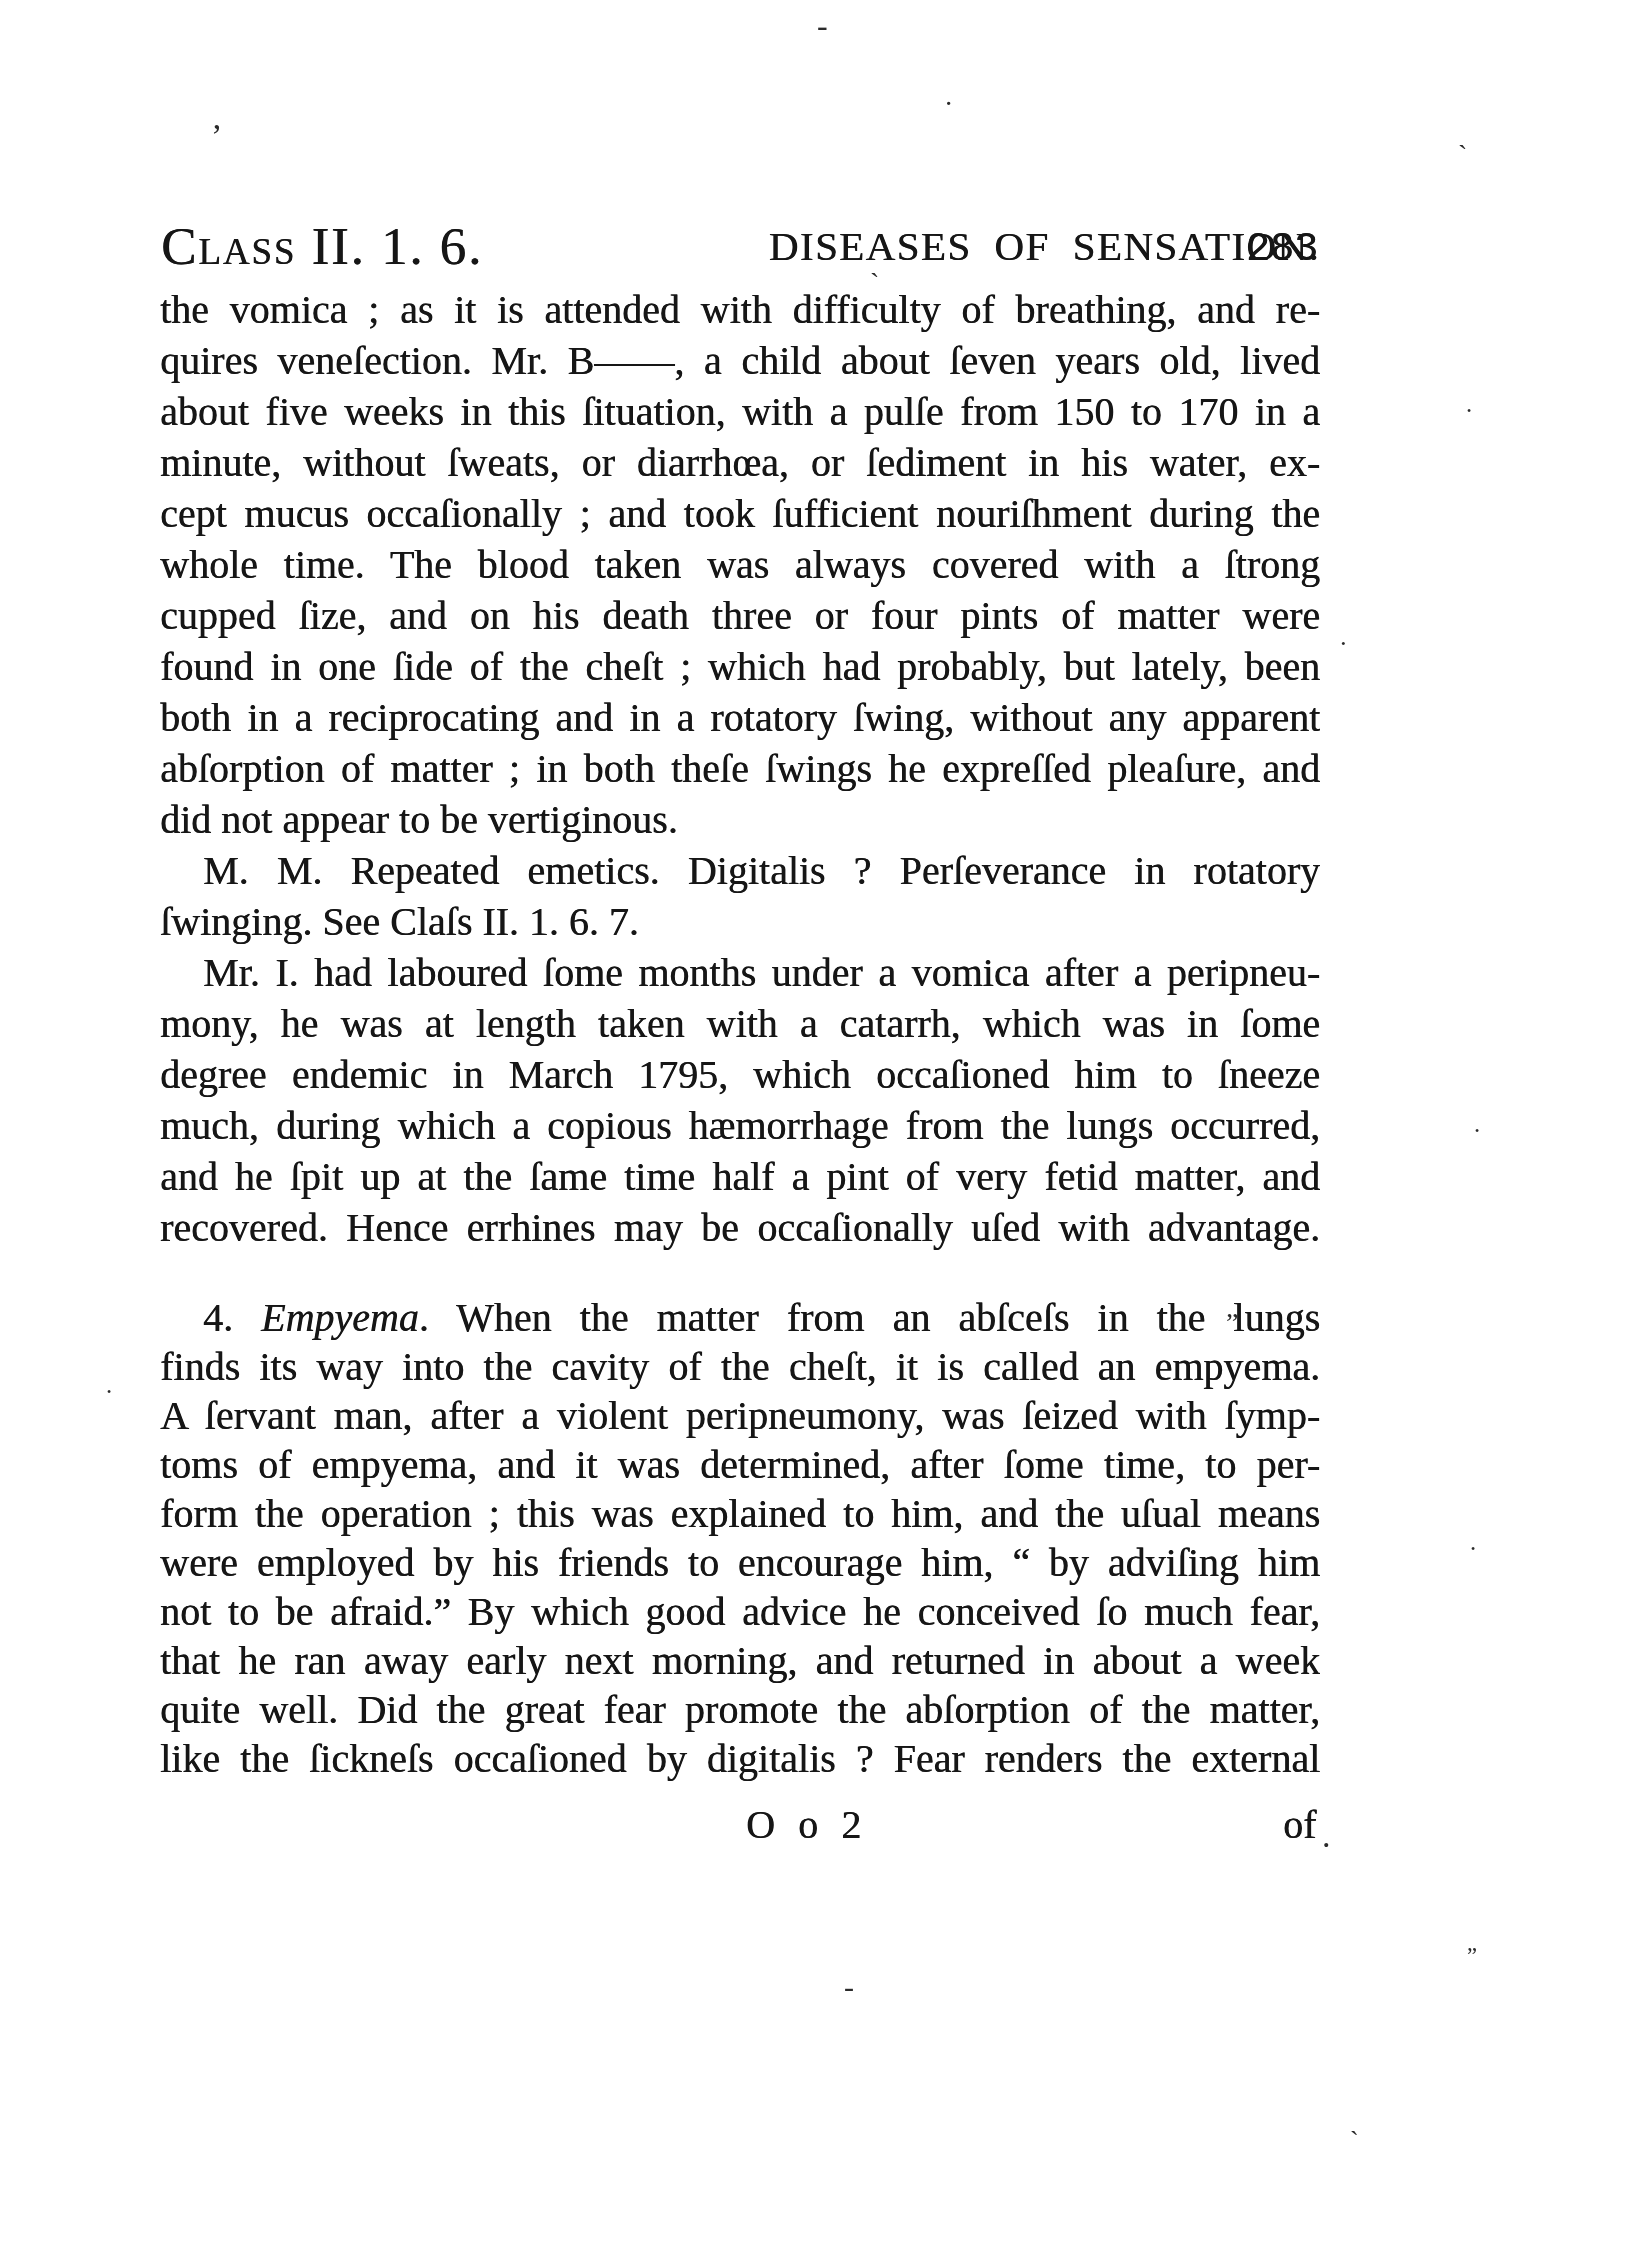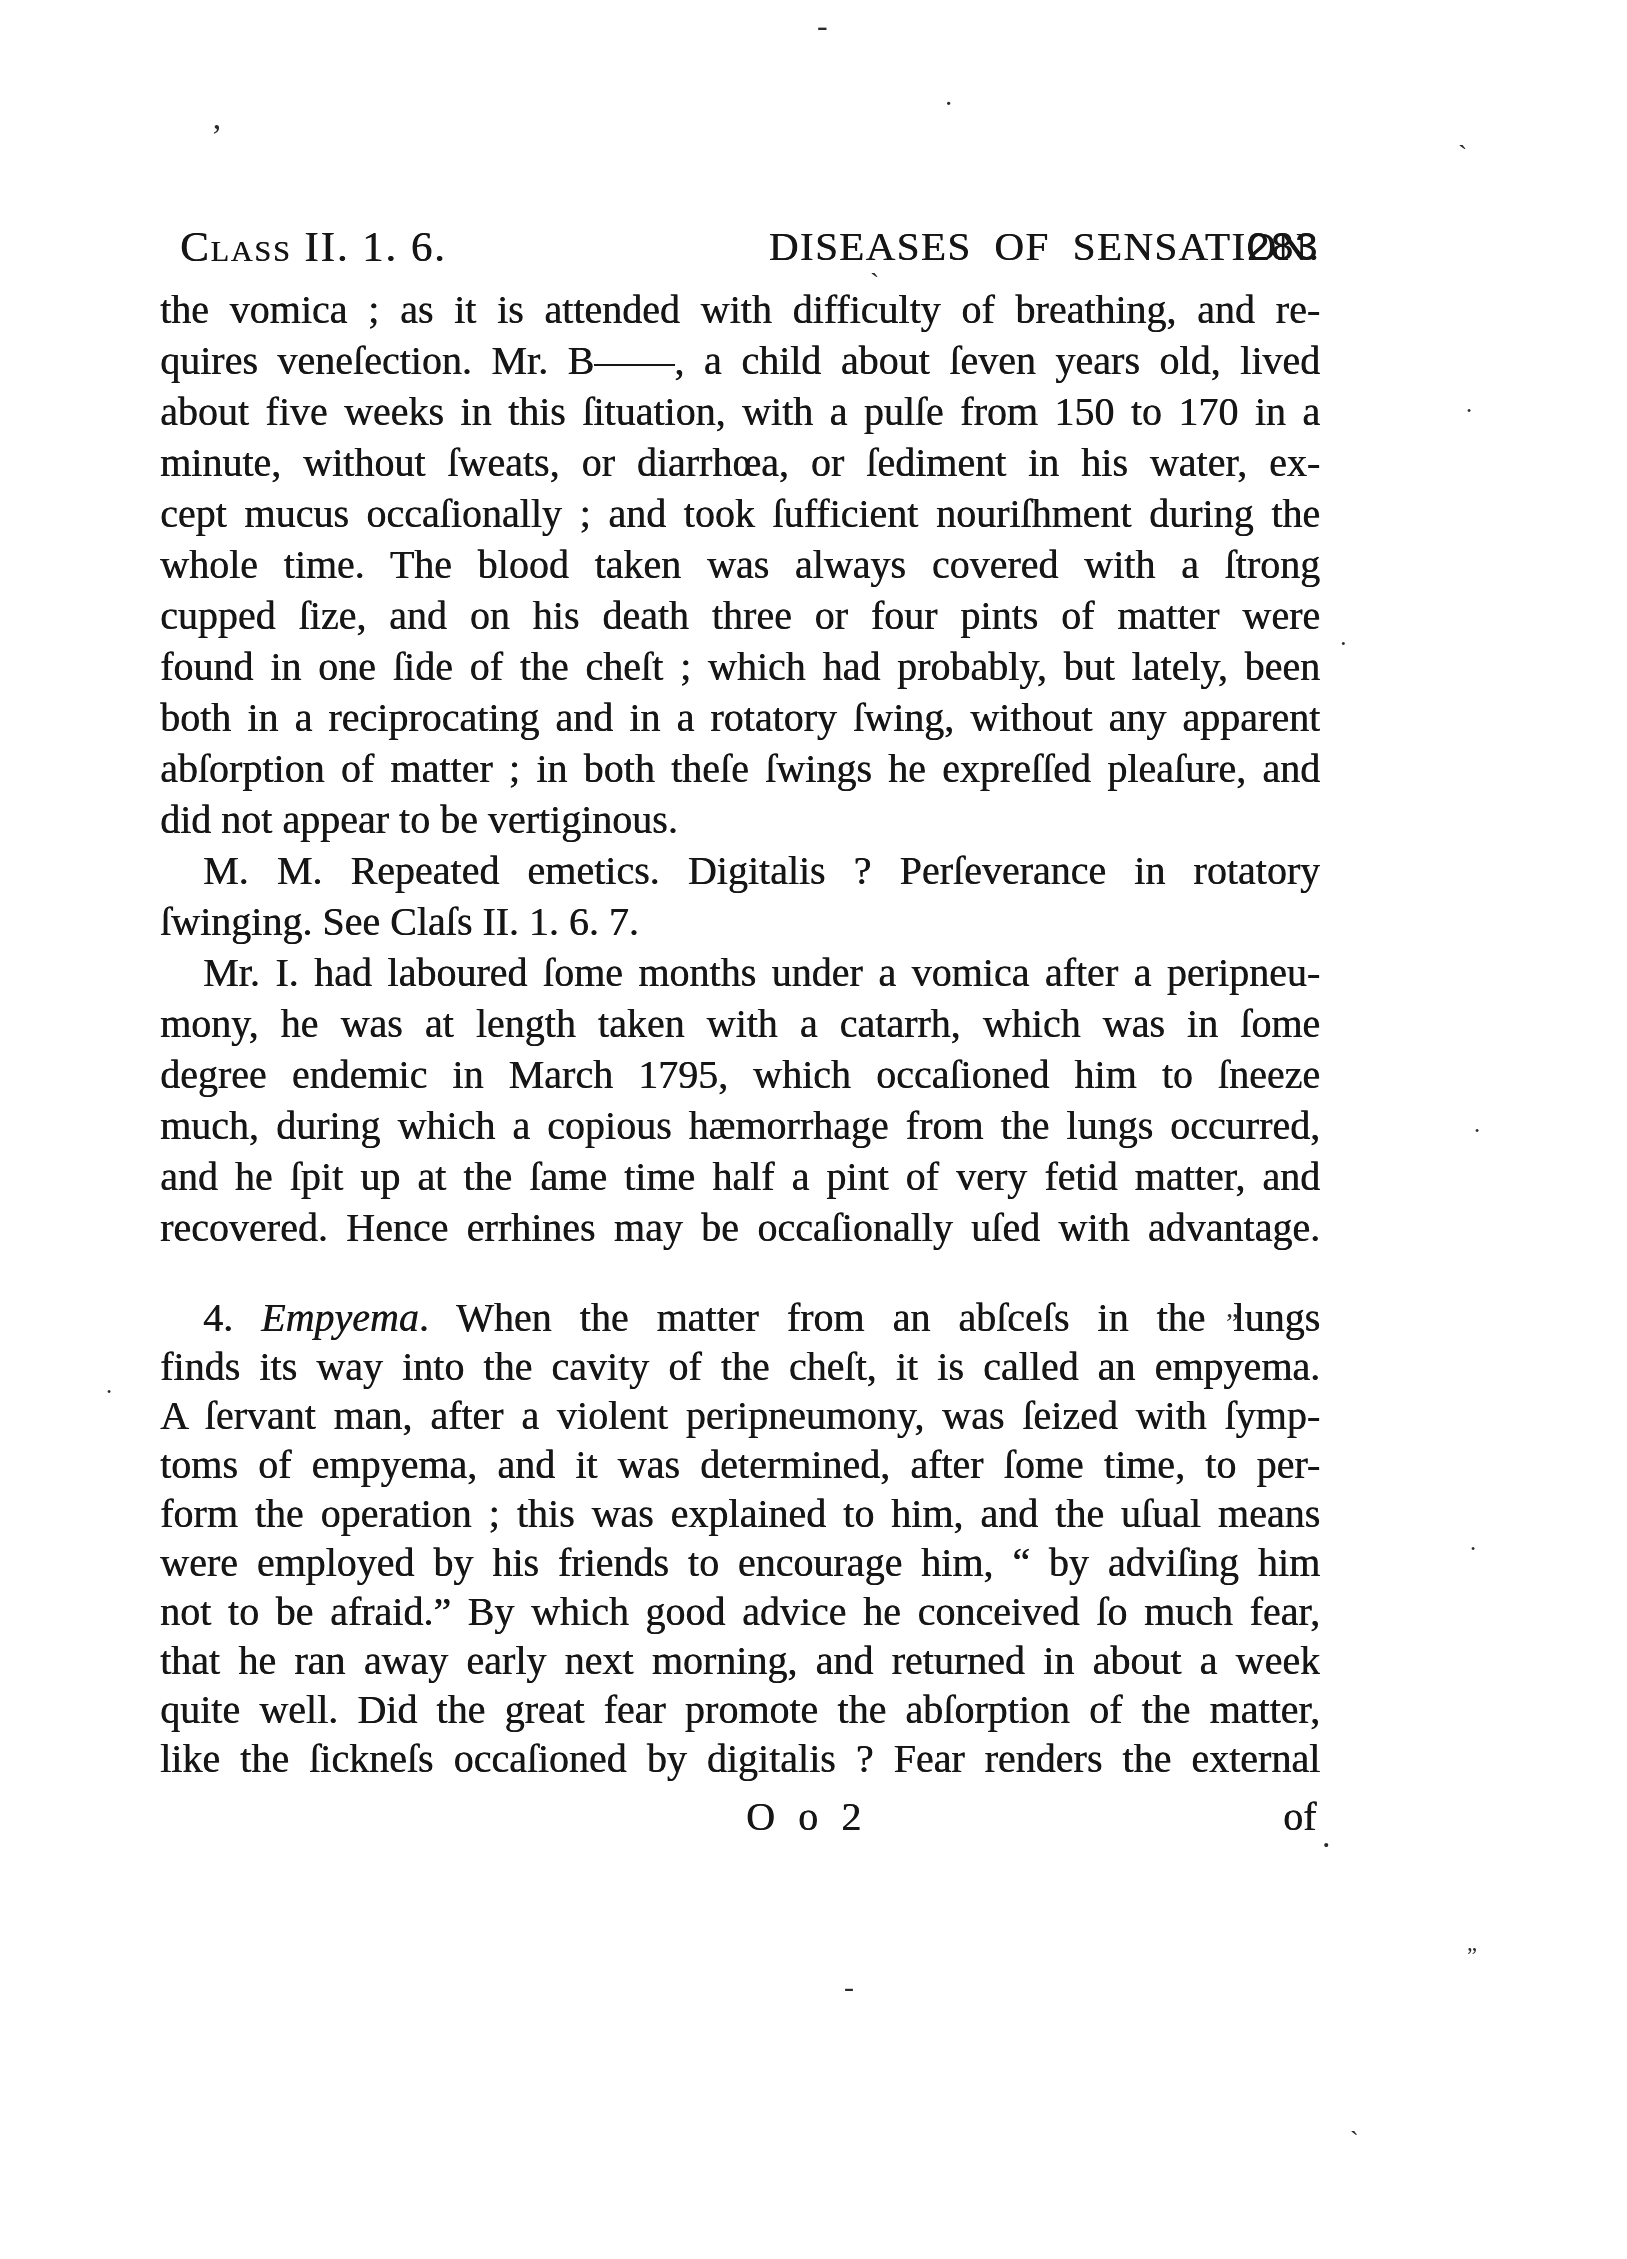--- a/index.html
+++ b/index.html
@@ -12,23 +12,23 @@
     font-family: "Liberation Serif", "DejaVu Serif", serif;
     overflow: hidden;
     text-shadow: 0.5px 0 0 currentColor; 
   }
   .page-header {
     position: absolute;
     left: 160px; top: 220px;
     width: 1160px; height: 53px;
   }
   .class-label {
-    position: absolute; left: 20px; top: 0;
+    position: absolute; left: 1px; top: 0;
     font-variant: small-caps;
-    font-size: 43px; line-height: 53px;
+    font-size: 53px; line-height: 53px;
     letter-spacing: 1.9px;
     white-space: nowrap;
   }
   .page-title {
     position: absolute; left: 0; right: 0; top: 0;
     text-align: right;
     font-size: 41px; line-height: 53px;
     letter-spacing: 1.4px;
     word-spacing: 11.3px;
     white-space: nowrap;
@@ -51,21 +51,21 @@
     height: 51px; line-height: 51px;
     overflow: hidden;
     white-space: normal;
   }
   .paragraph.tight .line { height: 49px; line-height: 49px; }
   .line.indent { text-indent: 43px; }
   .line.short { text-align-last: left; }
   .footer-line {
     position: relative;
     height: 49px; line-height: 49px;
-    margin-top: 9px;
+    margin-top: 17px;
     font-size: 40px;
   }
   .signature-mark {
     position: absolute; left: 586px; top: 0;
     letter-spacing: 6.6px;
     white-space: nowrap;
   }
   .catchword {
     position: absolute; right: 3.8px; top: 0;
   }

